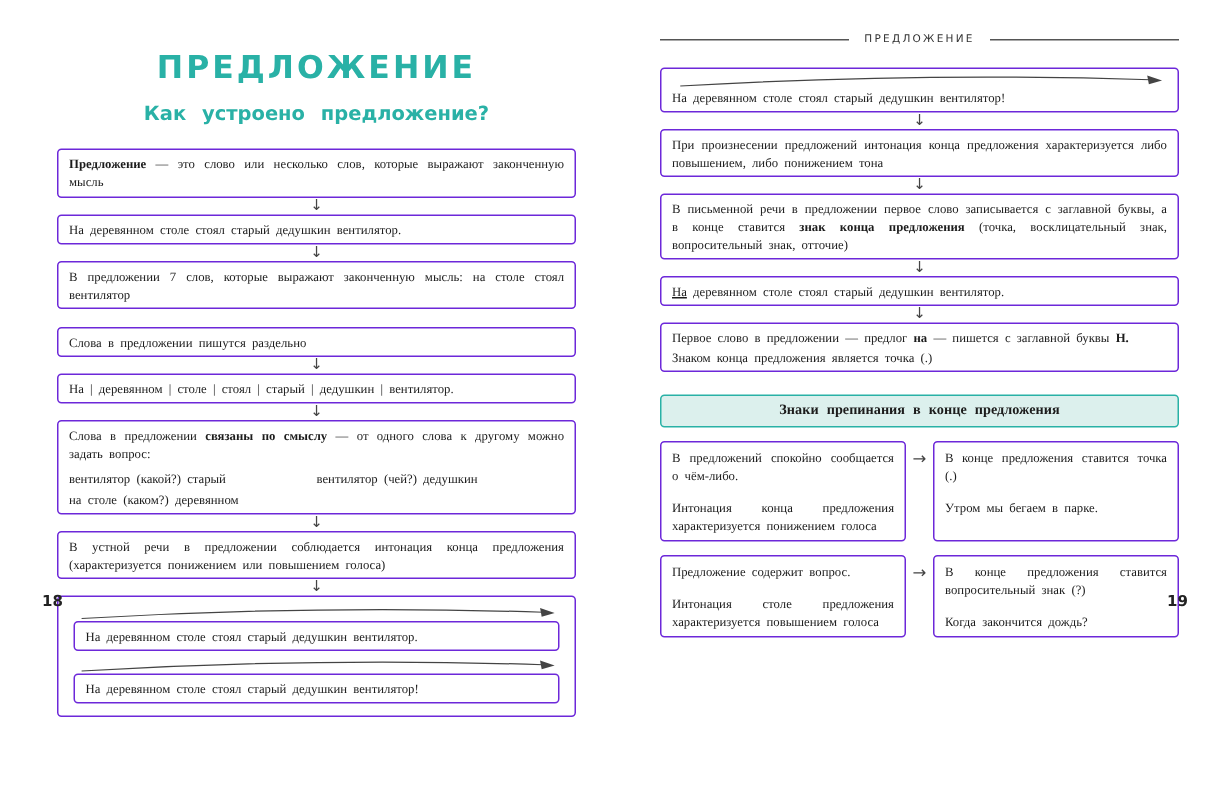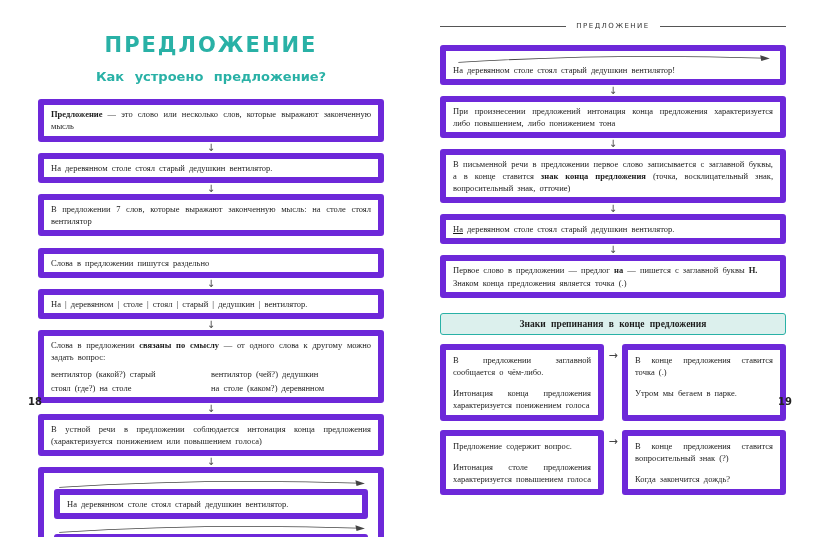--- a/index.html
+++ b/index.html
@@ -15,21 +15,21 @@
     color:#29b1a6; font-size:21px; letter-spacing:2px; text-align:center;
     line-height:1.1;
   }
   .subtitle {
     font-family:"DejaVu Sans", sans-serif; font-weight:bold;
     color:#29b1a6; font-size:13px; text-align:center; word-spacing:6px;
     margin-top:13px; line-height:1.1;
   }
 
   .box {
-    border:6px solid #6d28d9; border-radius:3px;
+    border:1px solid #6d28d9; border-radius:3px;
     padding:3px 7px; font-size:8.5px; line-height:1.42;
     text-align:justify; word-spacing:2px; background:#fff;
   }
   .first-box { margin-top:15px; }
   .gap-top { margin-top:12px; }
 
   .down {
     text-align:center; font-size:10px; line-height:11px; height:11px;
     color:#444; font-family:"DejaVu Sans", sans-serif;
   }
@@ -102,21 +102,20 @@
     <div class="down">↓</div>
 
     <div class="box">На | деревянном | столе | стоял | старый | дедушкин | вентилятор.</div>
     <div class="down">↓</div>
 
     <div class="box">
       <span>Слова в предложении </span><span class="b">связаны по смыслу</span><span> — от одного слова к другому можно задать вопрос:</span>
       <div class="qgrid">
         <span>вентилятор (какой?) старый</span>
         <span>вентилятор (чей?) дедушкин</span>
-        <span>стоял (где?) на столе</span>
         <span>на столе (каком?) деревянном</span>
       </div>
     </div>
     <div class="down">↓</div>
 
     <div class="box">В устной речи в предложении соблюдается интонация конца предложения (характеризуется понижением или повышением голоса)</div>
     <div class="down">↓</div>
 
     <div class="box outer-box">
       <div class="inner-group">
@@ -169,21 +168,21 @@
 
     <div class="box">
       <p><span>Первое слово в предложении — предлог </span><span class="b">на</span><span> — пишется с заглавной буквы </span><span class="b">Н.</span></p>
       <p>Знаком конца предложения является точка (.)</p>
     </div>
 
     <div class="section-header">Знаки препинания в конце предложения</div>
 
     <div class="trow">
       <div class="box cell">
-        <p>В предложении заглавной сообщается о чём-либо.</p>
+        <p>В предложений спокойно сообщается о чём-либо.</p>
         <p>Интонация конца предложения характеризуется понижением голоса</p>
       </div>
       <div class="rarrow">→</div>
       <div class="box cell">
         <p>В конце предложения ставится точка (.)</p>
         <p>Утром мы бегаем в парке.</p>
       </div>
     </div>
 
     <div class="trow">

